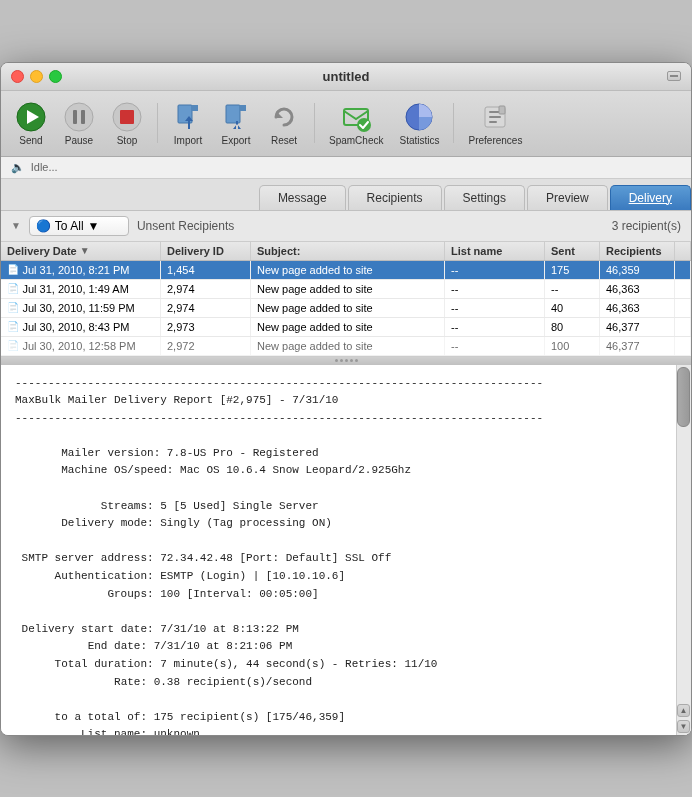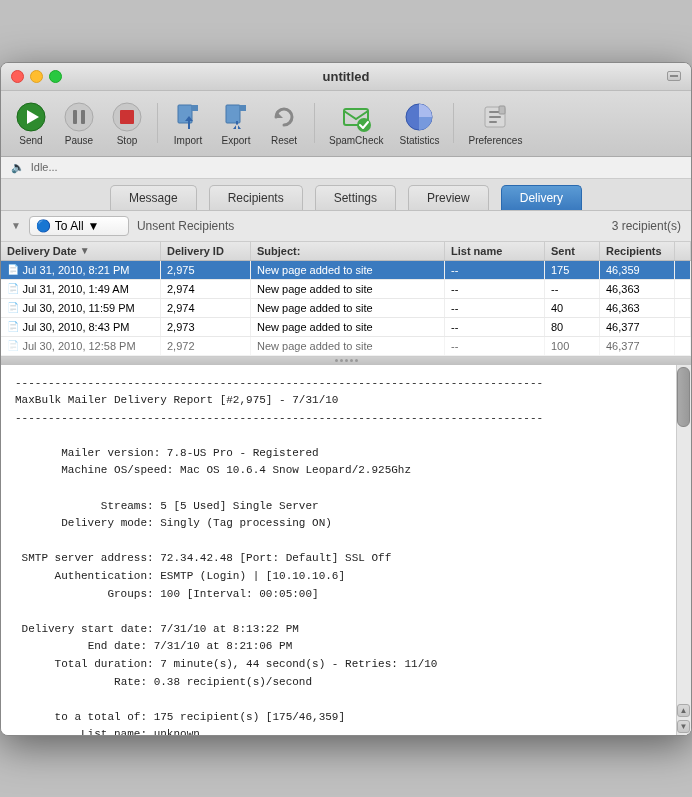--- a/index.html
+++ b/index.html
@@ -115,39 +115,40 @@
       font-size: 11px;
       color: #666;
       border-bottom: 1px solid #ccc;
       display: flex;
       align-items: center;
       gap: 6px;
     }
     .tabs-row {
       background: #e0e0e0;
       display: flex;
-      justify-content: center;
+      justify-content: flex-end;
       padding: 6px 0 0;
       border-bottom: 1px solid #c0c0c0;
-      gap: 12px;
+      gap: 2px;
     }
     .tab {
       padding: 5px 18px;
       border: 1px solid #bbb;
       border-bottom: none;
       border-radius: 5px 5px 0 0;
       background: linear-gradient(to bottom, #e8e8e8, #d8d8d8);
       cursor: pointer;
       font-size: 12px;
       color: #333;
     }
     .tab.active {
       background: linear-gradient(to bottom, #5b9bd5, #3a7abf);
       color: white;
       border-color: #2a6aaf;
+      text-decoration: underline;
     }
     .filter-bar {
       background: #e8e8e8;
       padding: 5px 10px;
       display: flex;
       align-items: center;
       gap: 8px;
       border-bottom: 1px solid #ccc;
     }
     .filter-arrow {
@@ -443,21 +444,21 @@
         <span>Recipients</span>
       </div>
       <div class="th"></div>
     </div>
 
     <div class="table-row selected">
       <div class="td">
         <span class="td-icon">📄</span>
         <span>Jul 31, 2010, 8:21 PM</span>
       </div>
-      <div class="td">2,975</div>
+      <div class="td">1,454</div>
       <div class="td">New page added to site</div>
       <div class="td">--</div>
       <div class="td">175</div>
       <div class="td">46,359</div>
       <div class="td"></div>
     </div>
     <div class="table-row">
       <div class="td">
         <span class="td-icon">📄</span>
         <span>Jul 31, 2010, 1:49 AM</span>

